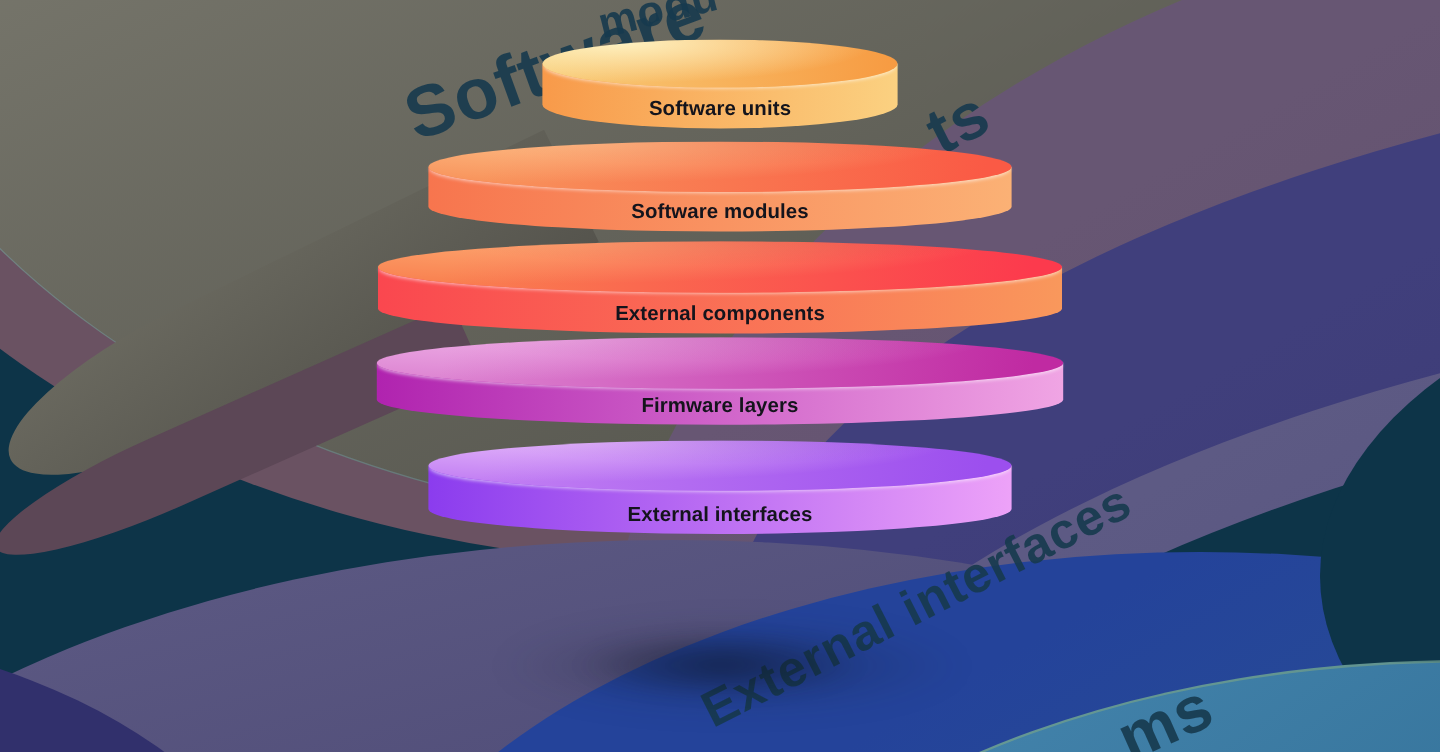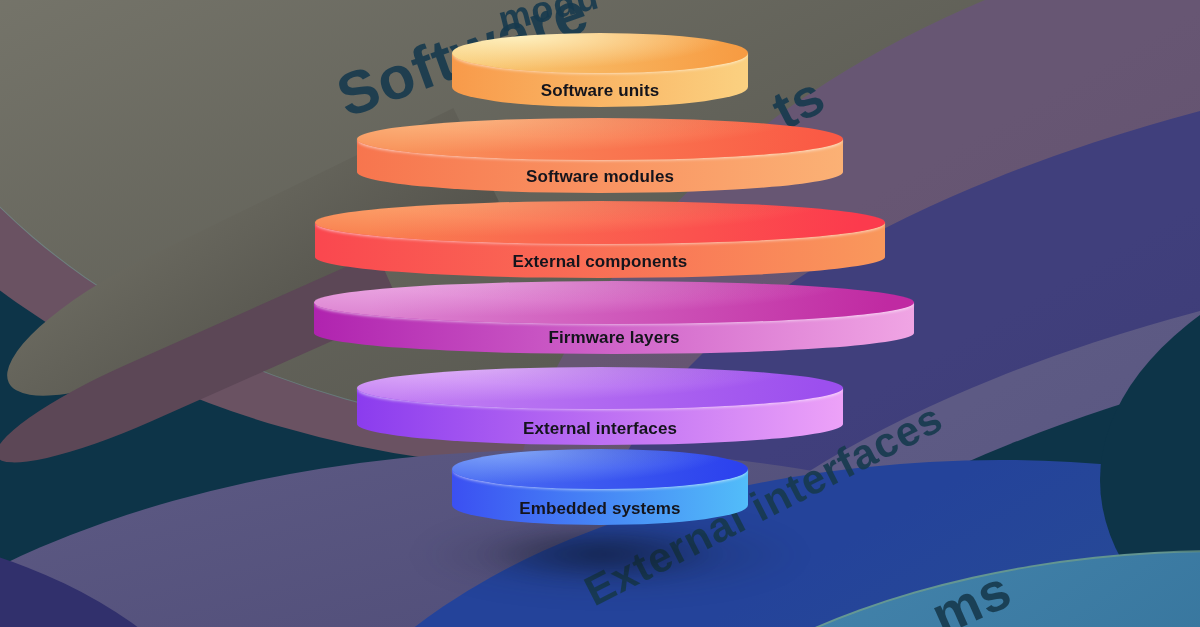--- a/index.html
+++ b/index.html
@@ -76,21 +76,21 @@
     background:linear-gradient(90deg,#f7754e,#fbb175);}
 
   .d3{left:315px;top:201px;width:570px;height:77px;z-index:58;}
   .d3 .top{height:43px;background:
     radial-gradient(120% 150% at 24% 0%,rgba(255,190,130,.6),rgba(255,190,130,0) 55%),
     radial-gradient(70% 110% at 50% -25%,rgba(170,15,35,.3),rgba(170,15,35,0) 65%),
     linear-gradient(100deg,#f98150 10%,#fc3a4d 95%);}
   .d3 .side{top:21px;height:56px;border-radius:0 0 50% 50%/0 0 21px 21px;
     background:linear-gradient(90deg,#fa474f,#f9985c);}
 
-  .d4{left:314px;top:281px;width:572px;height:73px;z-index:57;padding-left:28px;}
+  .d4{left:314px;top:281px;width:572px;height:73px;z-index:57;}
   .d4 .top{height:43px;background:
     radial-gradient(120% 150% at 24% 0%,rgba(250,205,245,.55),rgba(250,205,245,0) 55%),
     radial-gradient(70% 110% at 50% -25%,rgba(130,5,110,.28),rgba(130,5,110,0) 65%),
     linear-gradient(100deg,#dd85d2 10%,#c02aa2 95%);}
   .d4 .side{top:21px;height:52px;border-radius:0 0 50% 50%/0 0 21px 21px;
     background:linear-gradient(90deg,#b023af,#f0a5e4);}
 
   .d5{left:357px;top:367px;width:486px;height:78px;z-index:56;}
   .d5 .top{height:42px;background:
     radial-gradient(120% 150% at 24% 0%,rgba(248,215,255,.6),rgba(248,215,255,0) 55%),
@@ -158,19 +158,14 @@
     <div class="side"></div>
     <div class="lbl">Firmware layers</div>
   </div>
 
   <div class="disk d5">
     <div class="top"></div>
     <div class="side"></div>
     <div class="lbl">External interfaces</div>
   </div>
 
-  <div class="disk d6">
-    <div class="top"></div>
-    <div class="side"></div>
-    <div class="lbl">Embedded systems</div>
-  </div>
 
 </div>
 
 </body></html>

